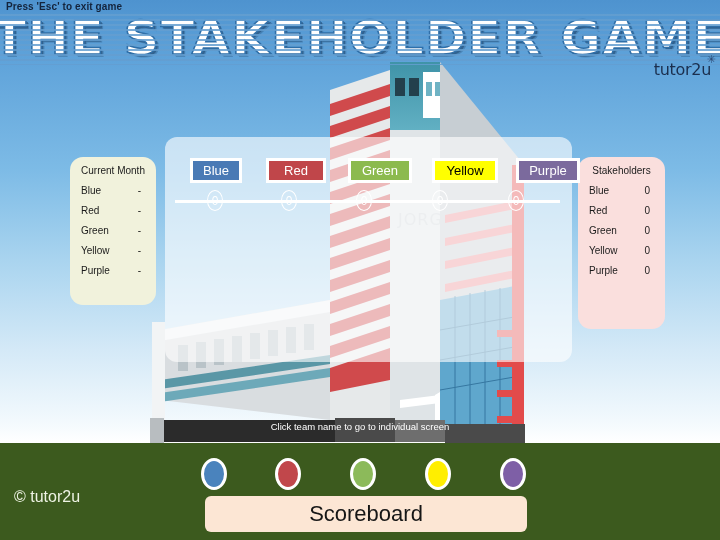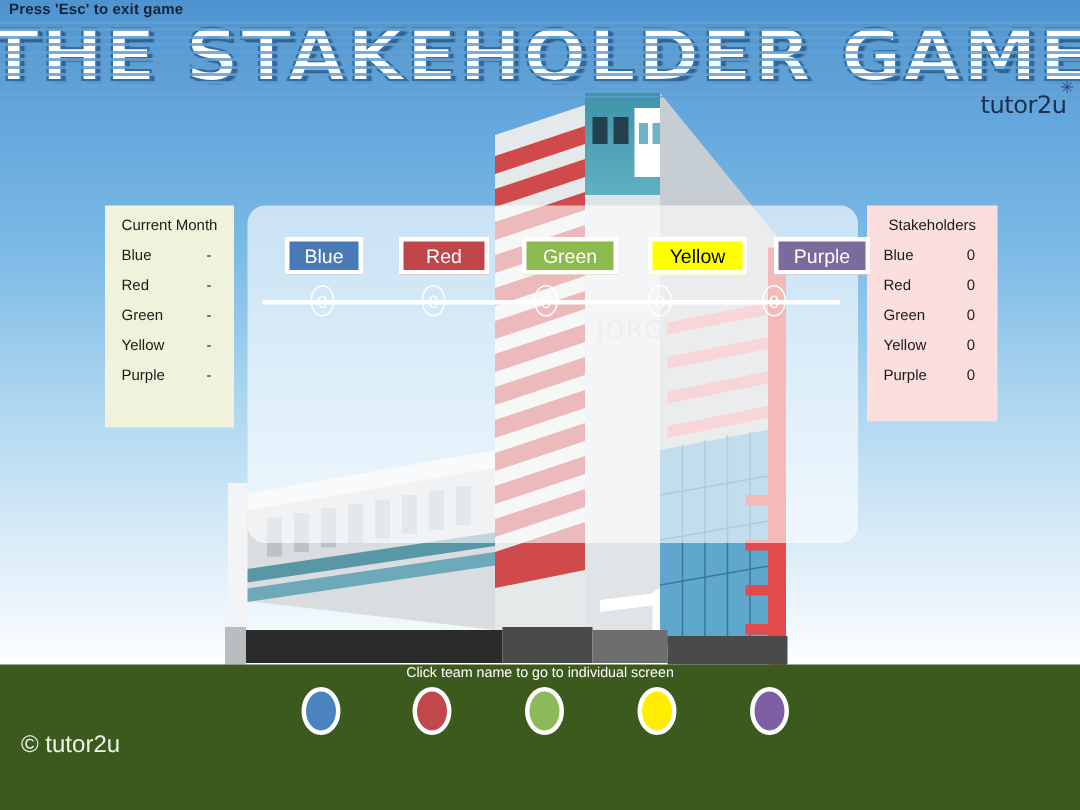--- a/index.html
+++ b/index.html
@@ -87,30 +87,31 @@
   
   .ground {
     position: absolute; left: 0; top: 443px;
     width: 720px; height: 97px;
     background: #3c5a1e;
   }
 
   
   .panel {
     position: absolute;
-    border-radius: 0;
+    border-radius: 13px;
     box-sizing: border-box;
     padding: 8px 9px 8px 9px;
+    margin-top: 20px;
   }
   .panel-left {
     left: 70px; top: 137px; width: 86px; height: 148px;
     background: #f1f2dc;
   }
   .panel-right {
-    left: 578px; top: 137px; width: 87px; height: 144px;
+    left: 578px; top: 137px; width: 87px; height: 172px;
     background: #fadfdd;
   }
   .panel-title {
     font-size: 10px; color: #1b1b1b;
     text-align: center; margin-bottom: 9px;
     white-space: nowrap;
   }
   .panel-row {
     display: flex; justify-content: space-between; align-items: center;
     font-size: 10px; color: #1b1b1b;
@@ -156,21 +157,21 @@
     border-radius: 50%;
     border: 1.6px solid #ffffff;
     color: #ffffff;
     font-size: 12px;
     display: flex; align-items: center; justify-content: center;
     box-sizing: border-box;
   }
 
   
   .hint {
-    position: absolute; left: 0; top: 443px;
+    position: absolute; left: 0; top: 421px;
     width: 720px;
     text-align: center;
     font-size: 9.5px;
     color: #ffffff;
     white-space: nowrap;
   }
   .dot-row {
     position: absolute; left: 195px; top: 458px;
     width: 330px; height: 32px;
   }
@@ -394,15 +395,16 @@
     </div>
 
   <div class="hint">Click team name to go to individual screen</div>
   <div class="dot-row" id="dot-row">
       <div class="team-dot" style="left: 6px; background: rgb(74, 131, 189);"></div>
       <div class="team-dot" style="left: 80px; background: rgb(193, 71, 75);"></div>
       <div class="team-dot" style="left: 155px; background: rgb(140, 186, 90);"></div>
       <div class="team-dot" style="left: 230px; background: rgb(255, 238, 0);"></div>
       <div class="team-dot" style="left: 305px; background: rgb(126, 95, 166);"></div>
     </div>
+  <div class="scoreboard-box">Scoreboard</div>
   <div class="copyright">© tutor2u</div>
 
 </div>
 
 </body></html>

